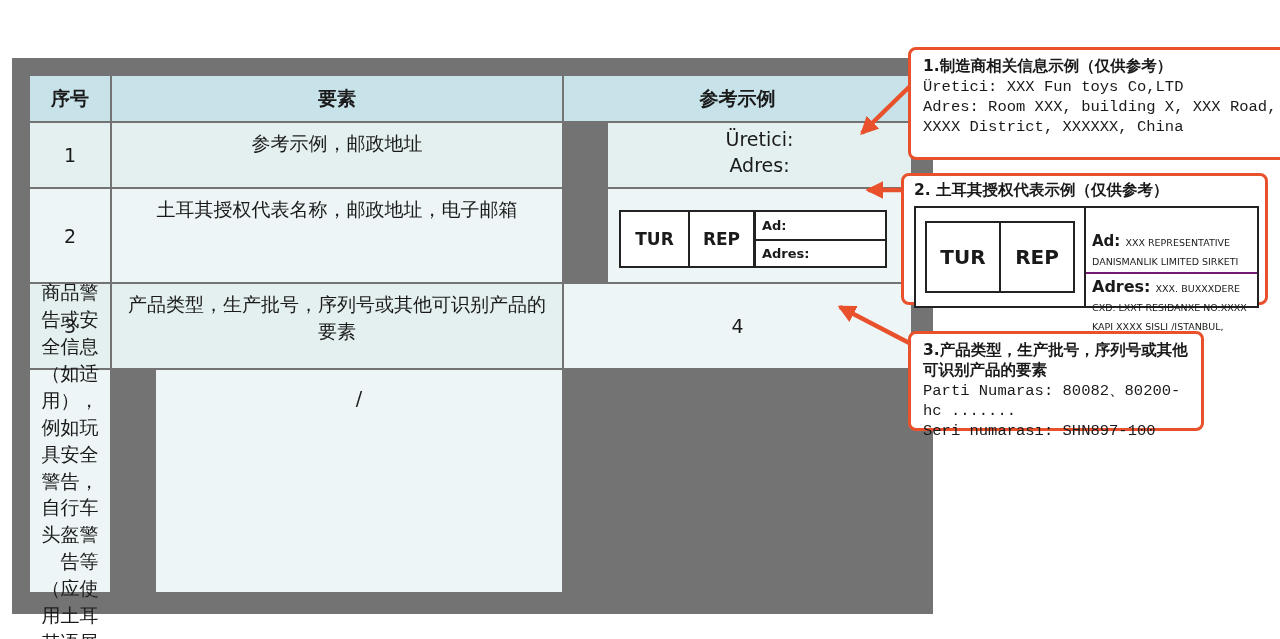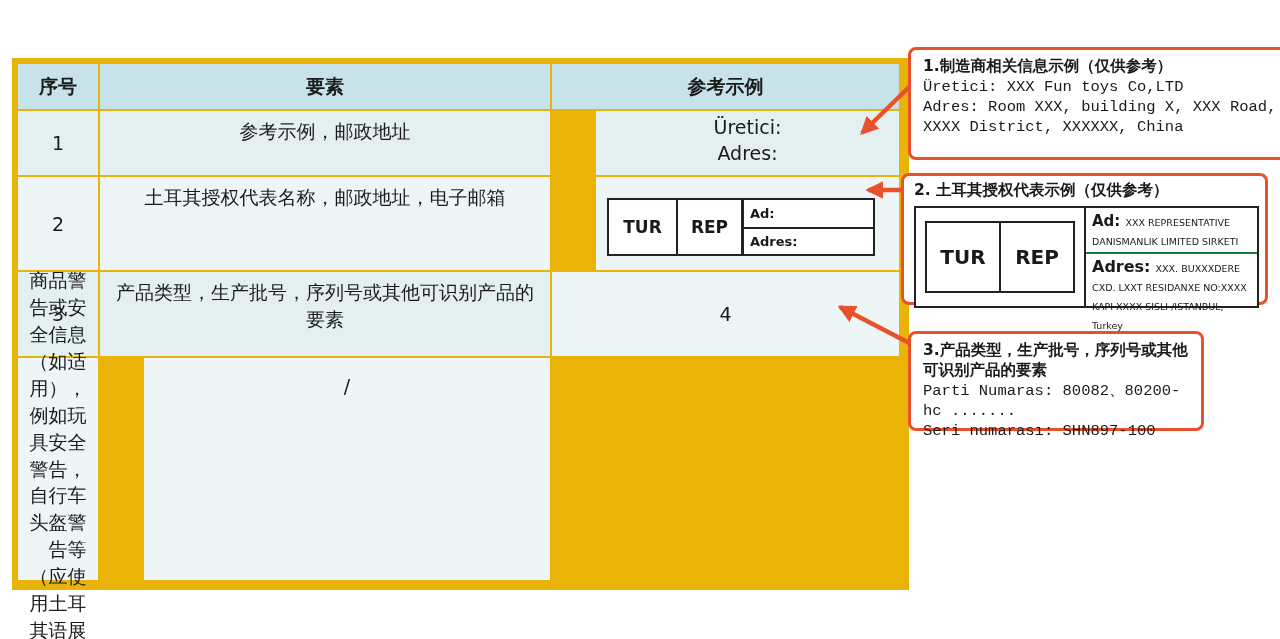--- a/index.html
+++ b/index.html
@@ -8,21 +8,21 @@
     background:#ffffff;
     font-family:"DejaVu Sans","Liberation Sans",sans-serif;
     color:#1a1a1a;
   }
   
   .main-table{
     position:absolute;left:12px;top:58px;width:885px;height:520px;
     display:grid;
     grid-template-columns:80px 450px 347px;
     grid-template-rows:45px 64px 93px 84px 222px;
-    background:#eab308;gap:2px;padding:6px;z-index:0;
+    background:#737373;gap:2px;padding:18px;z-index:0;
   }
   .cell{display:flex;}
   .hdr{background:#c7e2e8;align-items:center;justify-content:center;
        font-weight:700;font-size:19px;}
   .fill-a{background:#e4efef;}
   .fill-b{background:#edf5f6;}
   .c-no{align-items:center;justify-content:center;font-size:19px;}
   .c-el{justify-content:center;align-items:flex-start;padding:7px 14px 0;
         text-align:center;font-size:19px;line-height:1.42;}
   .c-el.v-center{align-items:center;padding-top:0;text-align:right;}
@@ -58,21 +58,21 @@
     margin-top:5px;width:345px;height:102px;box-sizing:border-box;
     border:2px solid #222;background:#fff;display:flex;
   }
   .trl-left{width:168px;display:flex;align-items:center;justify-content:center;}
   .trl-inner{width:146px;height:68px;border:2px solid #222;display:flex;}
   .trl-cell{flex:1;display:flex;align-items:center;justify-content:center;
             font-weight:700;font-size:20px;}
   .trl-cell.tur{border-right:2px solid #222;}
   .trl-right{flex:1;border-left:2px solid #222;display:flex;flex-direction:column;}
   .trl-row{padding:3px 6px;}
-  .trl-row.top{height:41px;border-bottom:2px solid #15803d;}
+  .trl-row.top{height:41px;border-bottom:2px solid #701a75;margin-top:20px;}
   .trl-row.bottom{flex:1;}
   .trl-label{font-weight:700;font-size:15px;}
   .trl-value{font-size:9.5px;line-height:1.2;letter-spacing:0;}
   
   .overlay{position:absolute;left:0;top:0;z-index:1;pointer-events:none;}
 </style>
 </head>
 <body>
 
 <div class="main-table">

